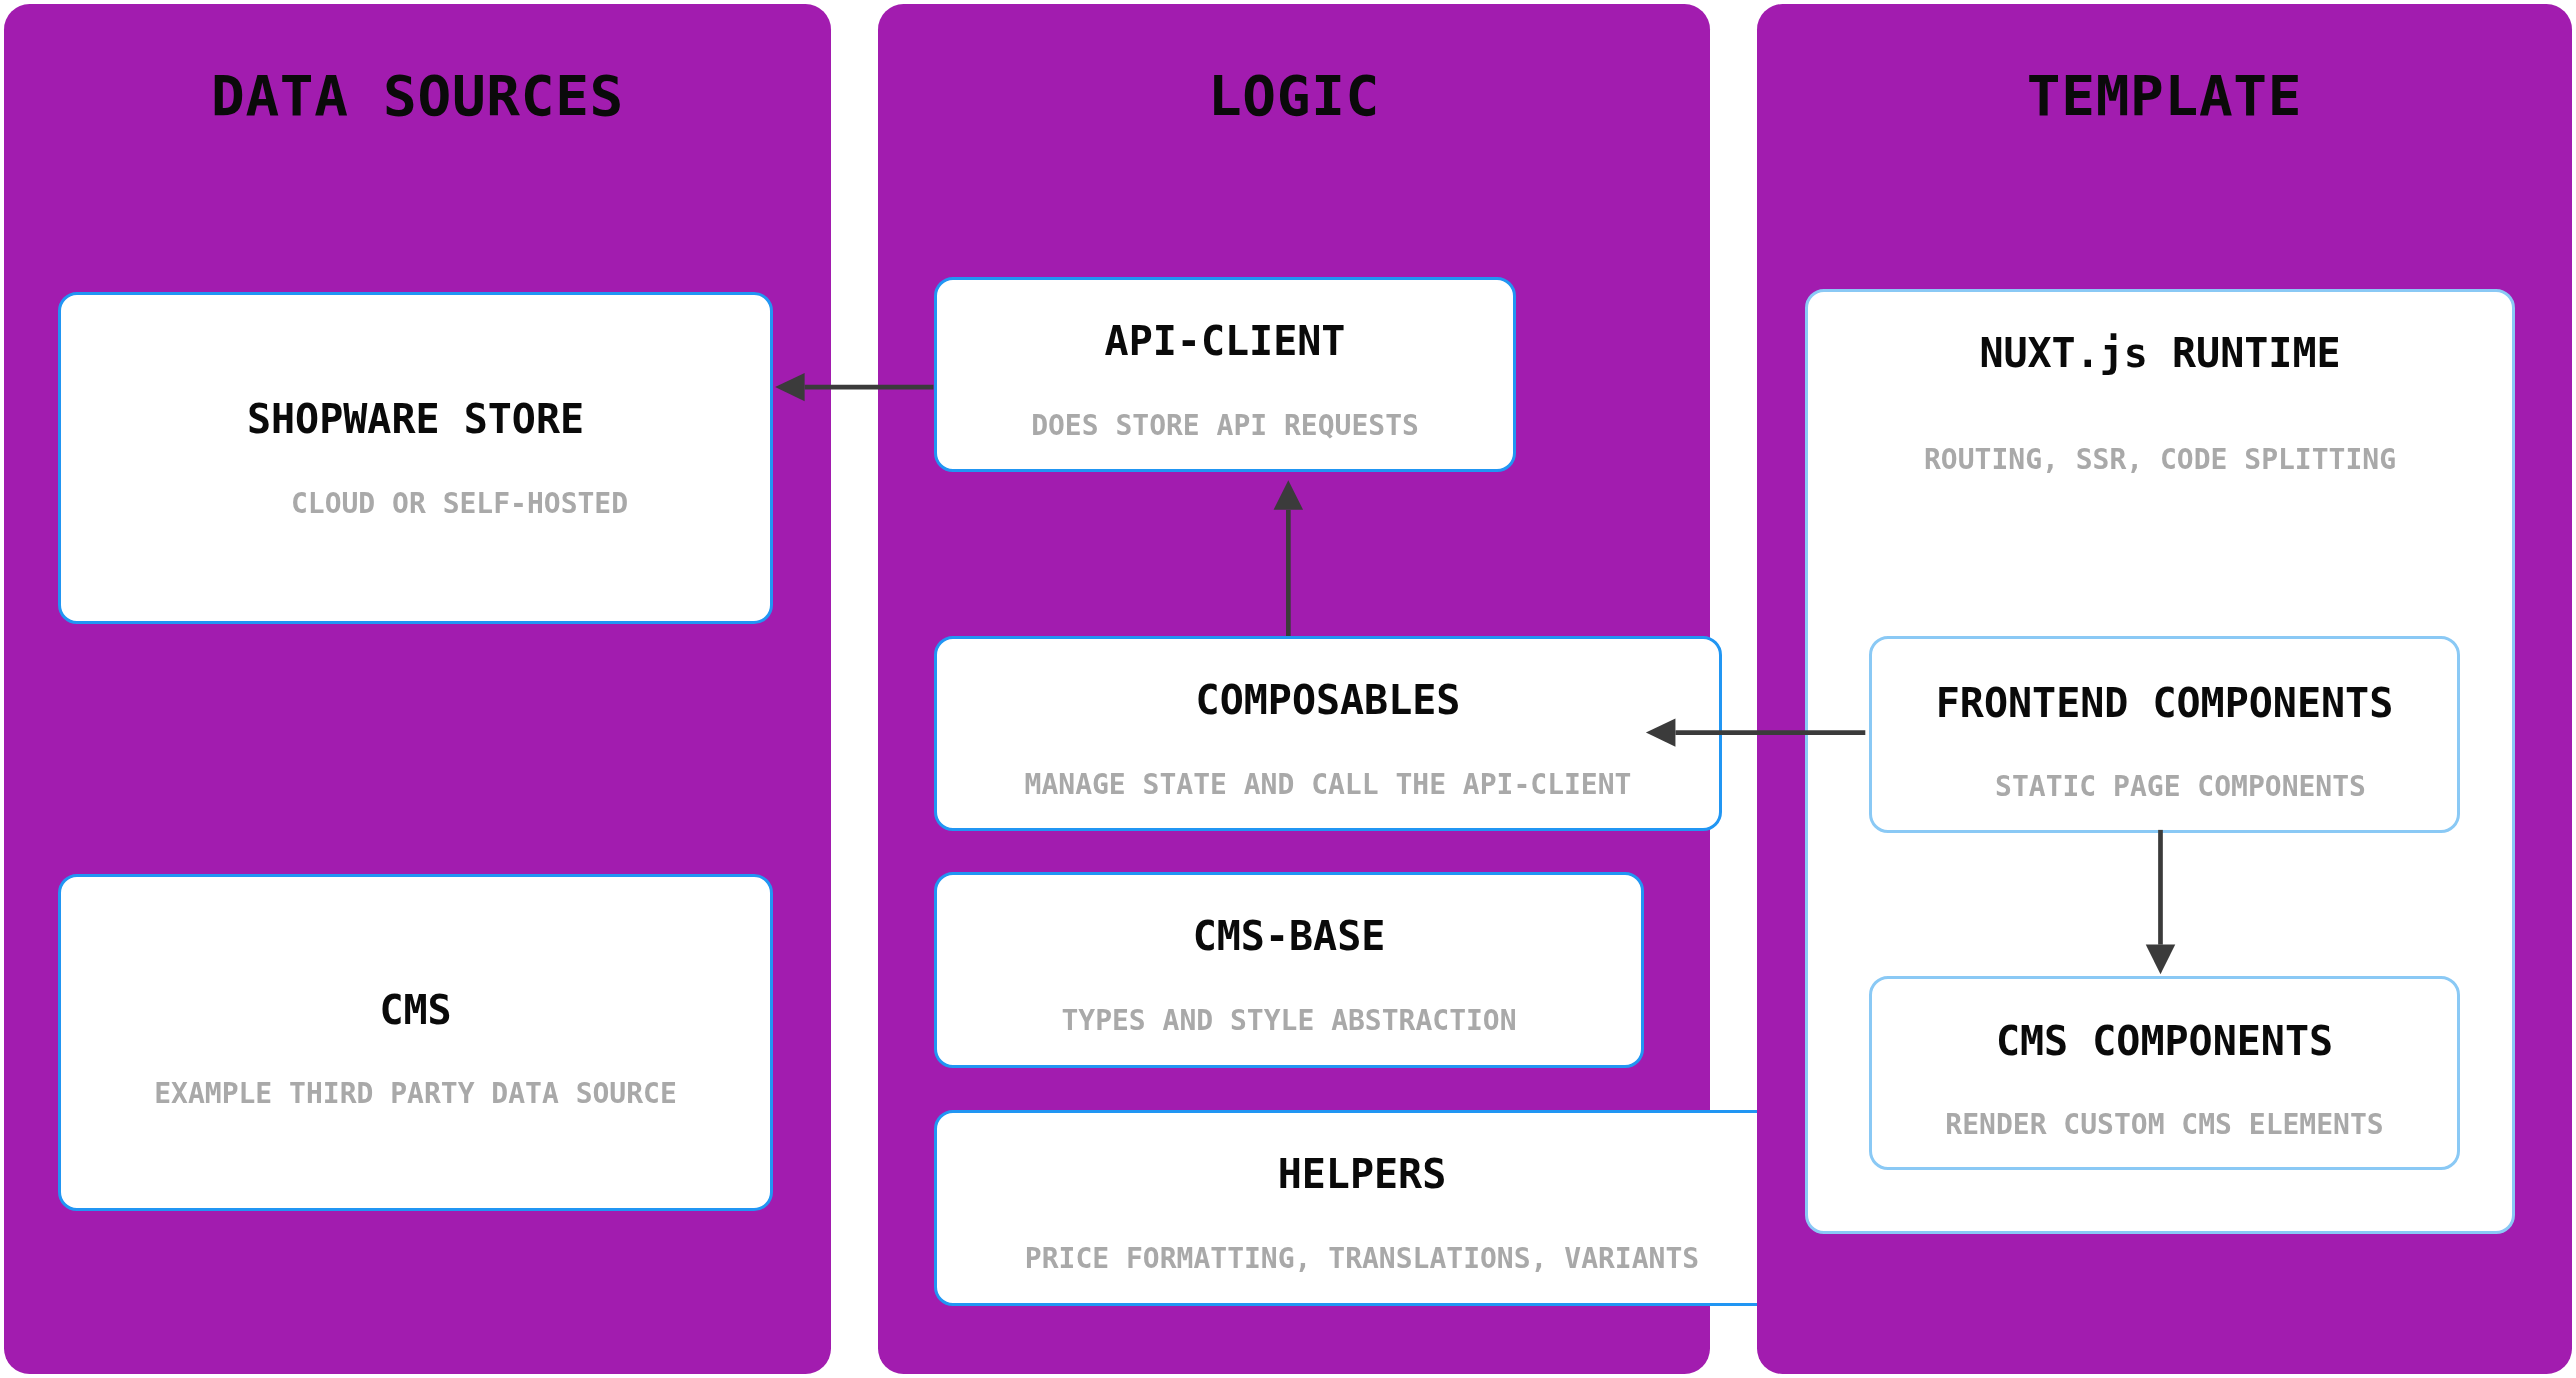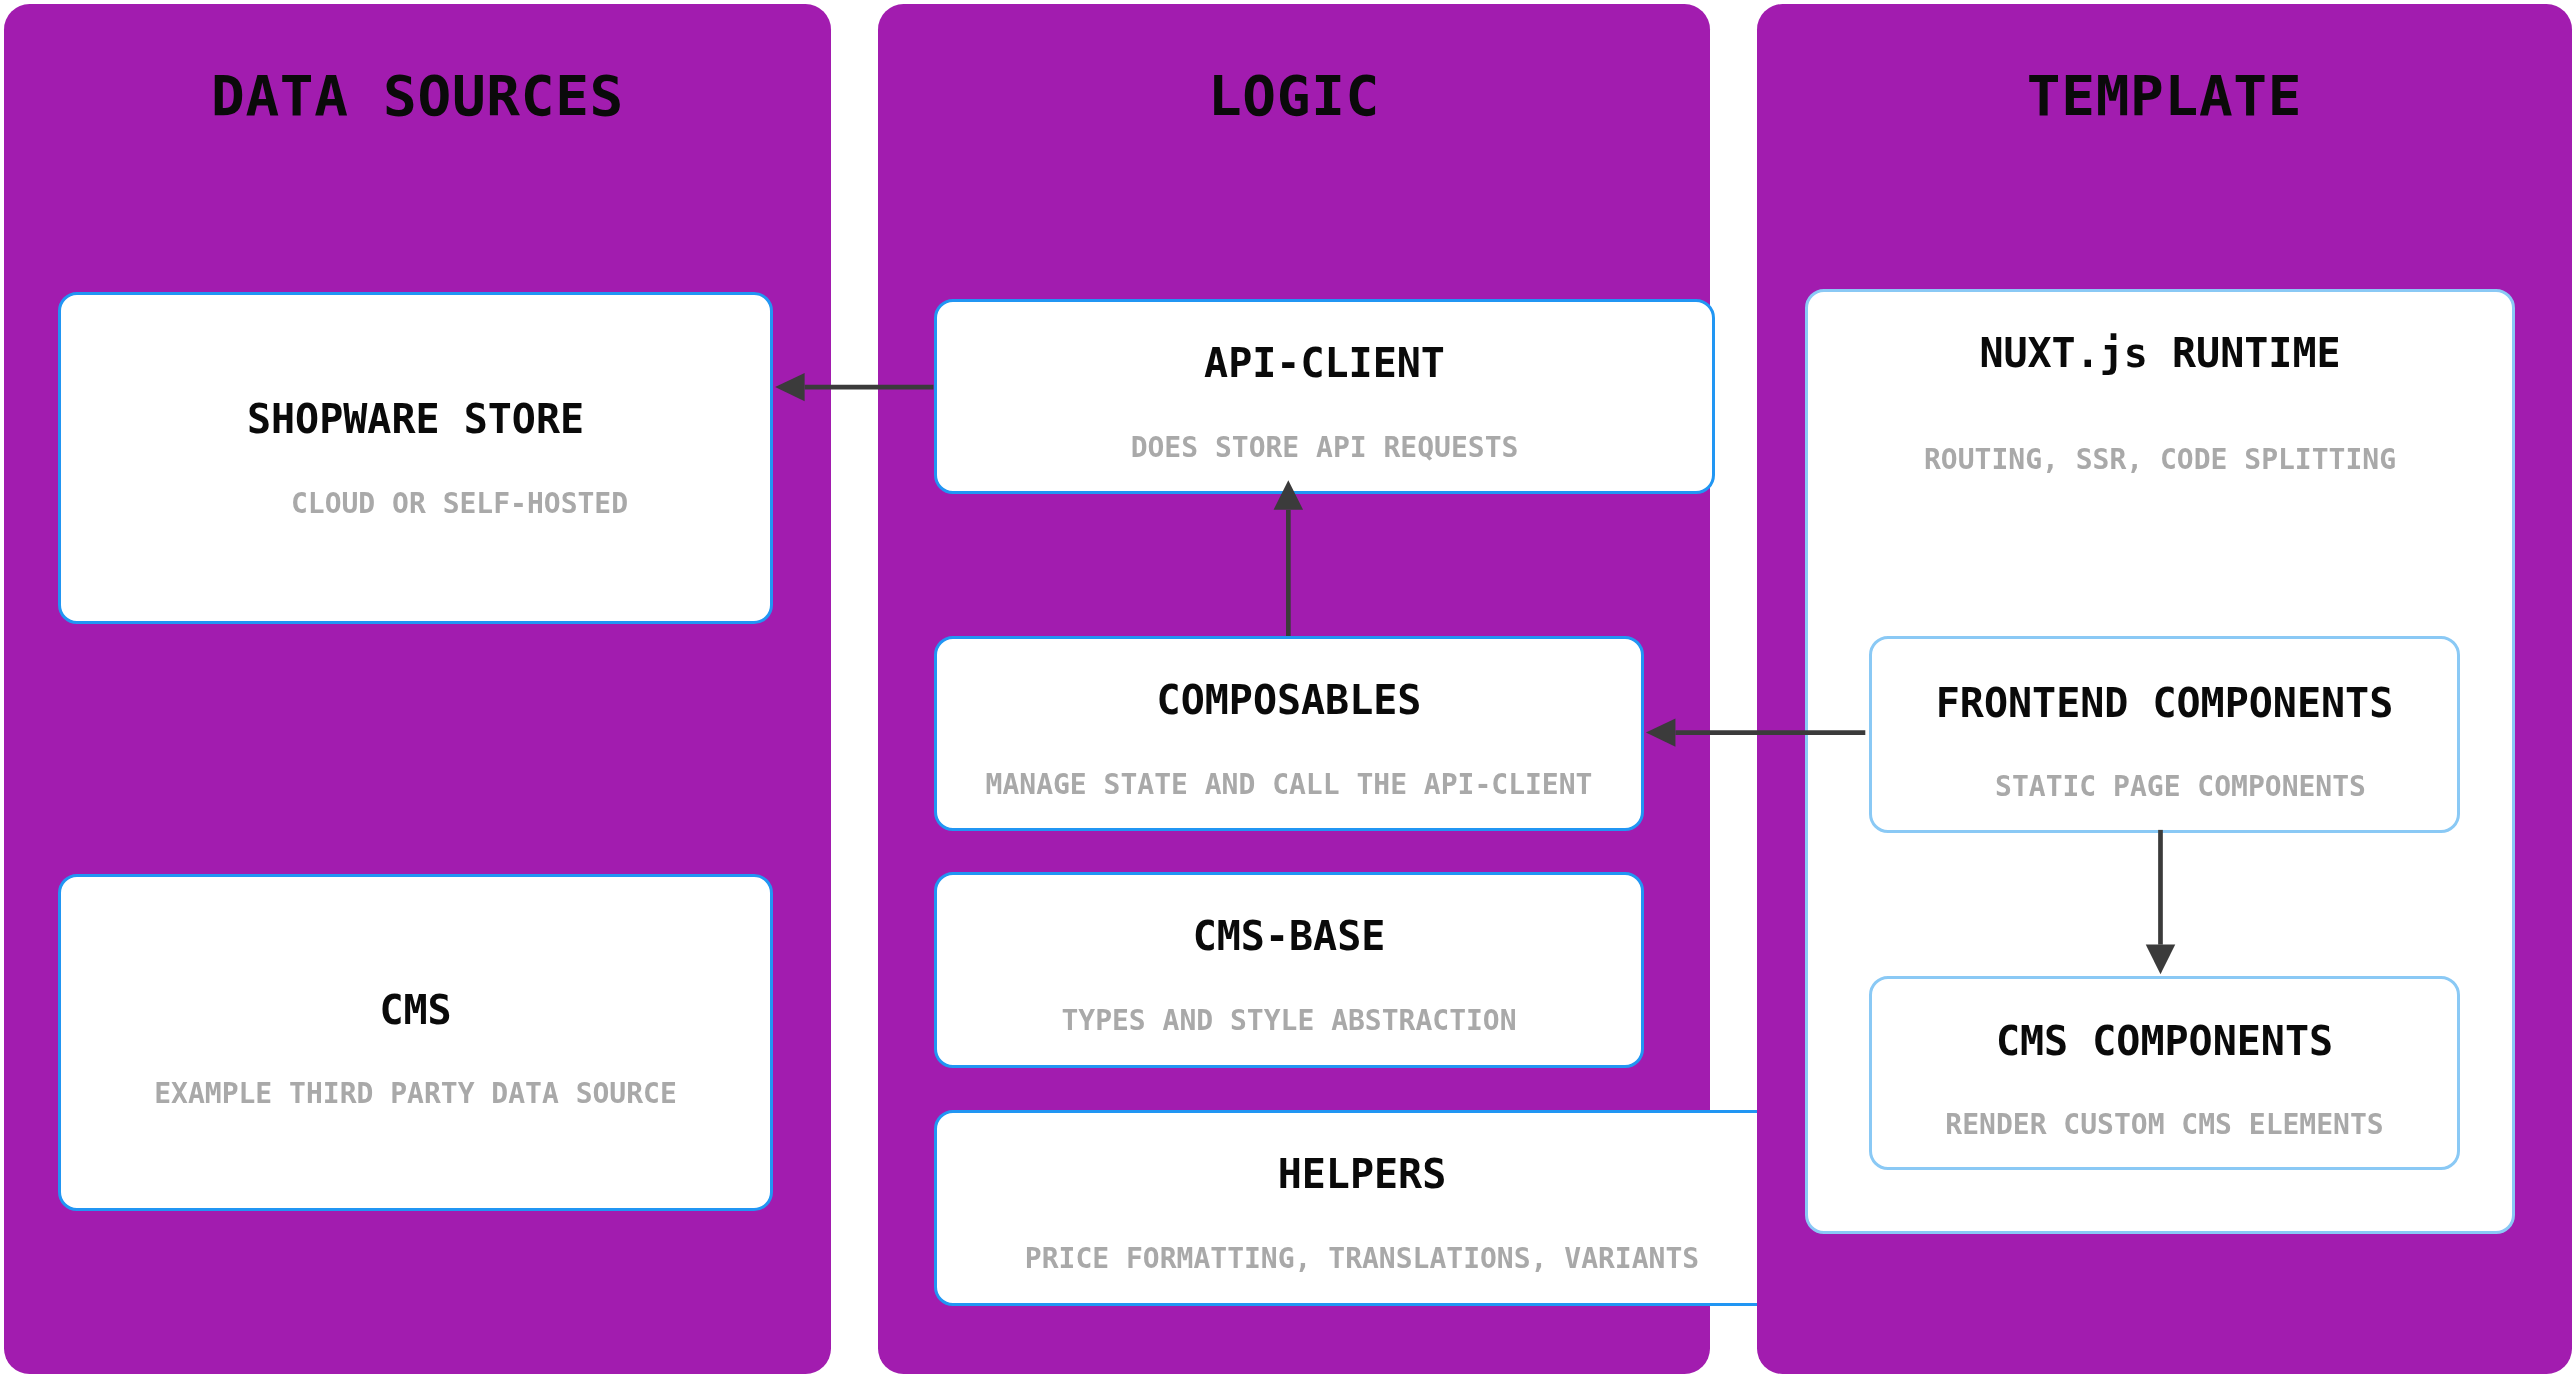--- a/index.html
+++ b/index.html
@@ -68,22 +68,22 @@
   
   #box-shopware-store { left: 54px; top: 288px;  width: 715px; height: 332px; }
   #box-shopware-store .box-title    { top: 124px; }
   #box-shopware-store .box-subtitle { top: 209px; padding-left: 44px; }
 
   #box-cms { left: 54px; top: 870px; width: 715px; height: 337px; }
   #box-cms .box-title    { top: 133px; }
   #box-cms .box-subtitle { top: 217px; }
 
   
-  #box-api-client  { left: 56px; top: 295px;  width: 781px; height: 195px; }
-  #box-composables { left: 56px; top: 632px;  width: 710px; height: 195px; }
+  #box-api-client  { left: 56px; top: 273px;  width: 582px; height: 195px; }
+  #box-composables { left: 56px; top: 632px;  width: 788px; height: 195px; }
   #box-cms-base    { left: 56px; top: 868px; width: 710px; height: 196px; }
   #box-helpers     { left: 56px; top: 1106px; width: 856px; height: 196px; }
   #col-logic .box-title    { top: 61px; }
   #col-logic .box-subtitle { top: 146px; }
 
   
   #box-nuxt-runtime { left: 48px; top: 285px; width: 710px; height: 945px; }
   #box-nuxt-runtime > .box-title    { top: 61px; }
   #box-nuxt-runtime > .box-subtitle { top: 168px; }
 

